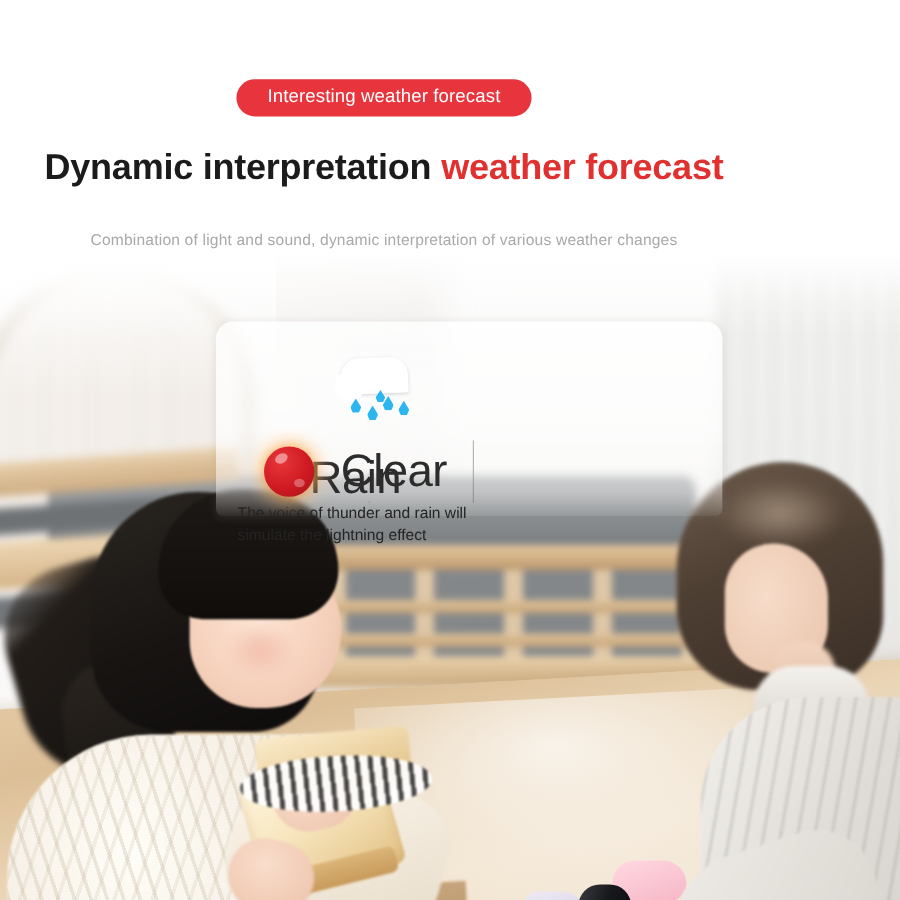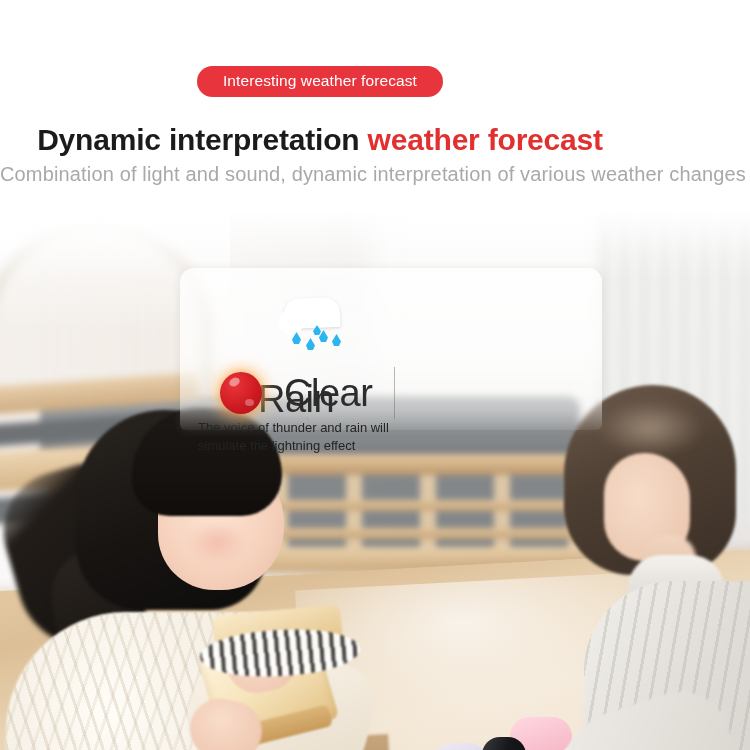--- a/index.html
+++ b/index.html
@@ -50,22 +50,22 @@
     font-size: 30px;
     font-weight: bold;
     color: #1b1b1b;
     letter-spacing: -.2px;
     line-height: 1.1;
     white-space: nowrap;
   }
   .headline .accent { color: #e0302f; }
 
   .subhead {
-    margin-top: 7px;
-    font-size: 20px;
+    margin-top: 36px;
+    font-size: 13px;
     color: #a9a9a9;
     letter-spacing: .15px;
     white-space: nowrap;
   }
 
   
   .photo {
     position: absolute;
     left: 0;
     top: 210px;

